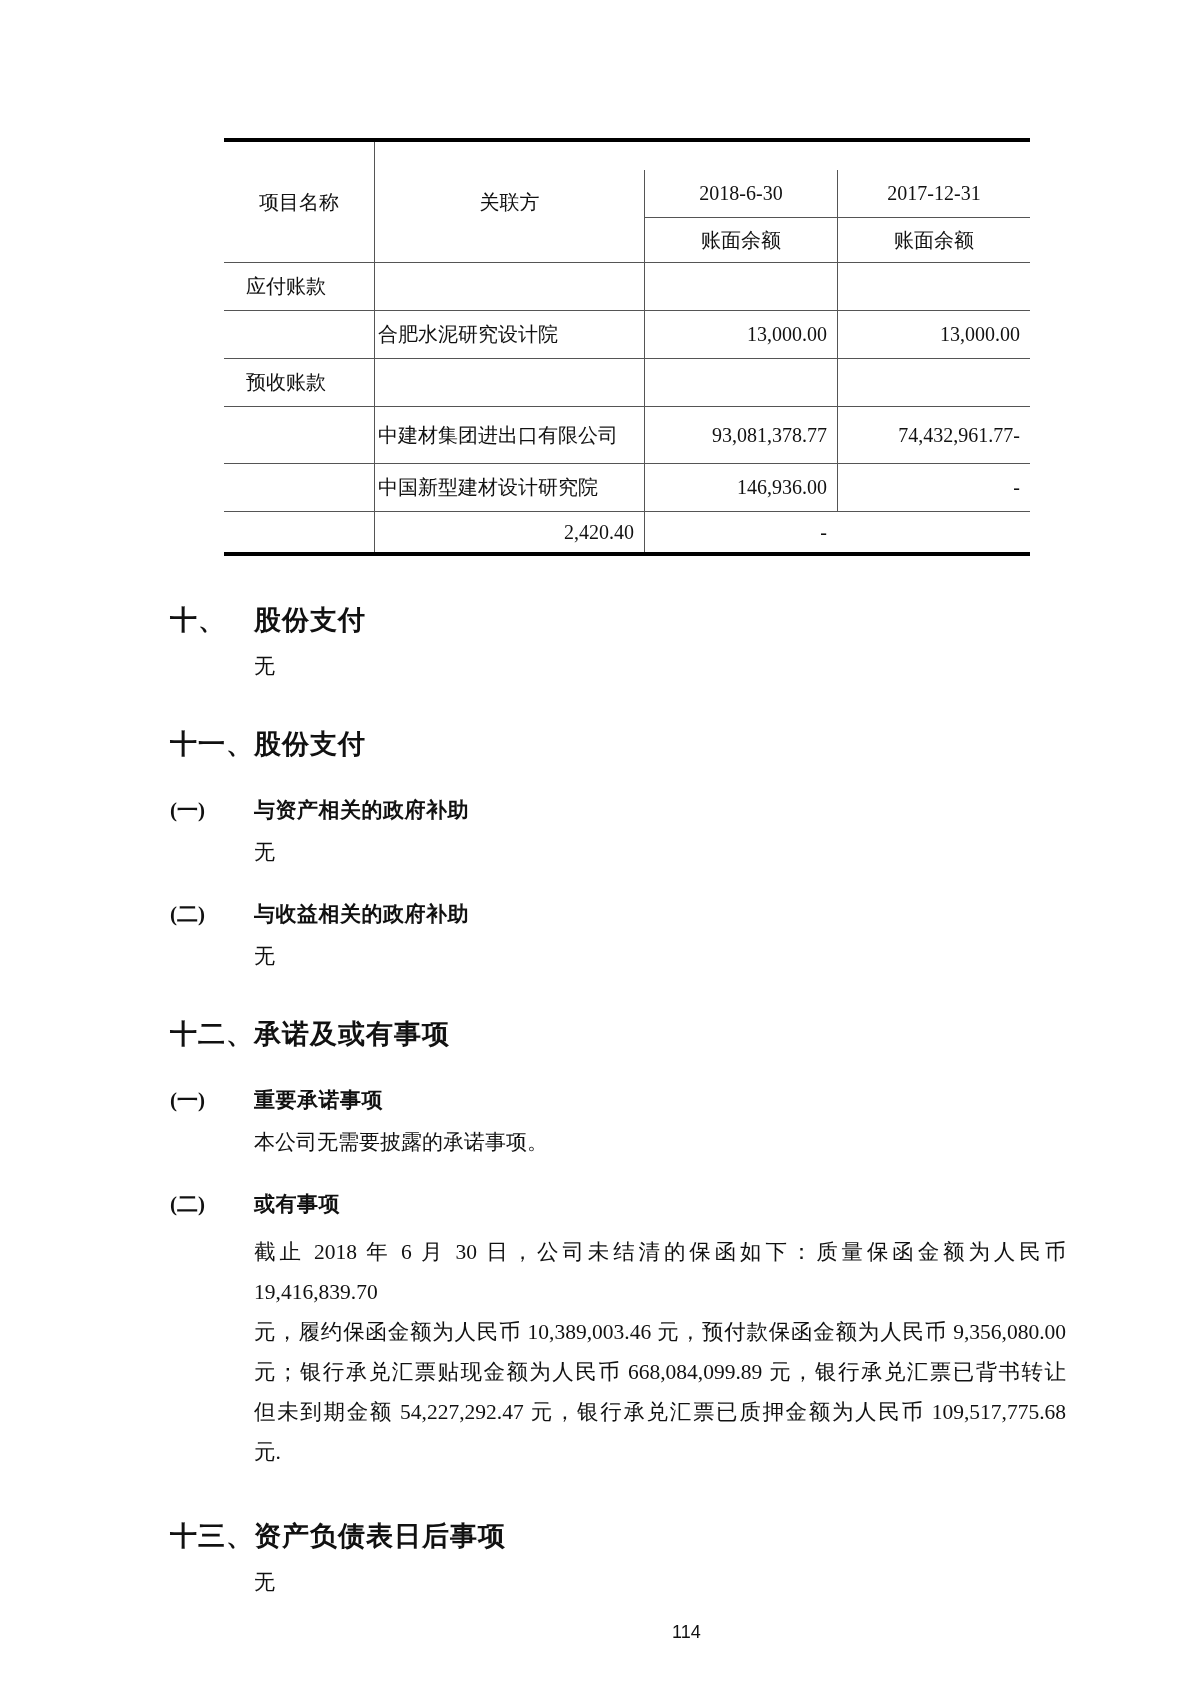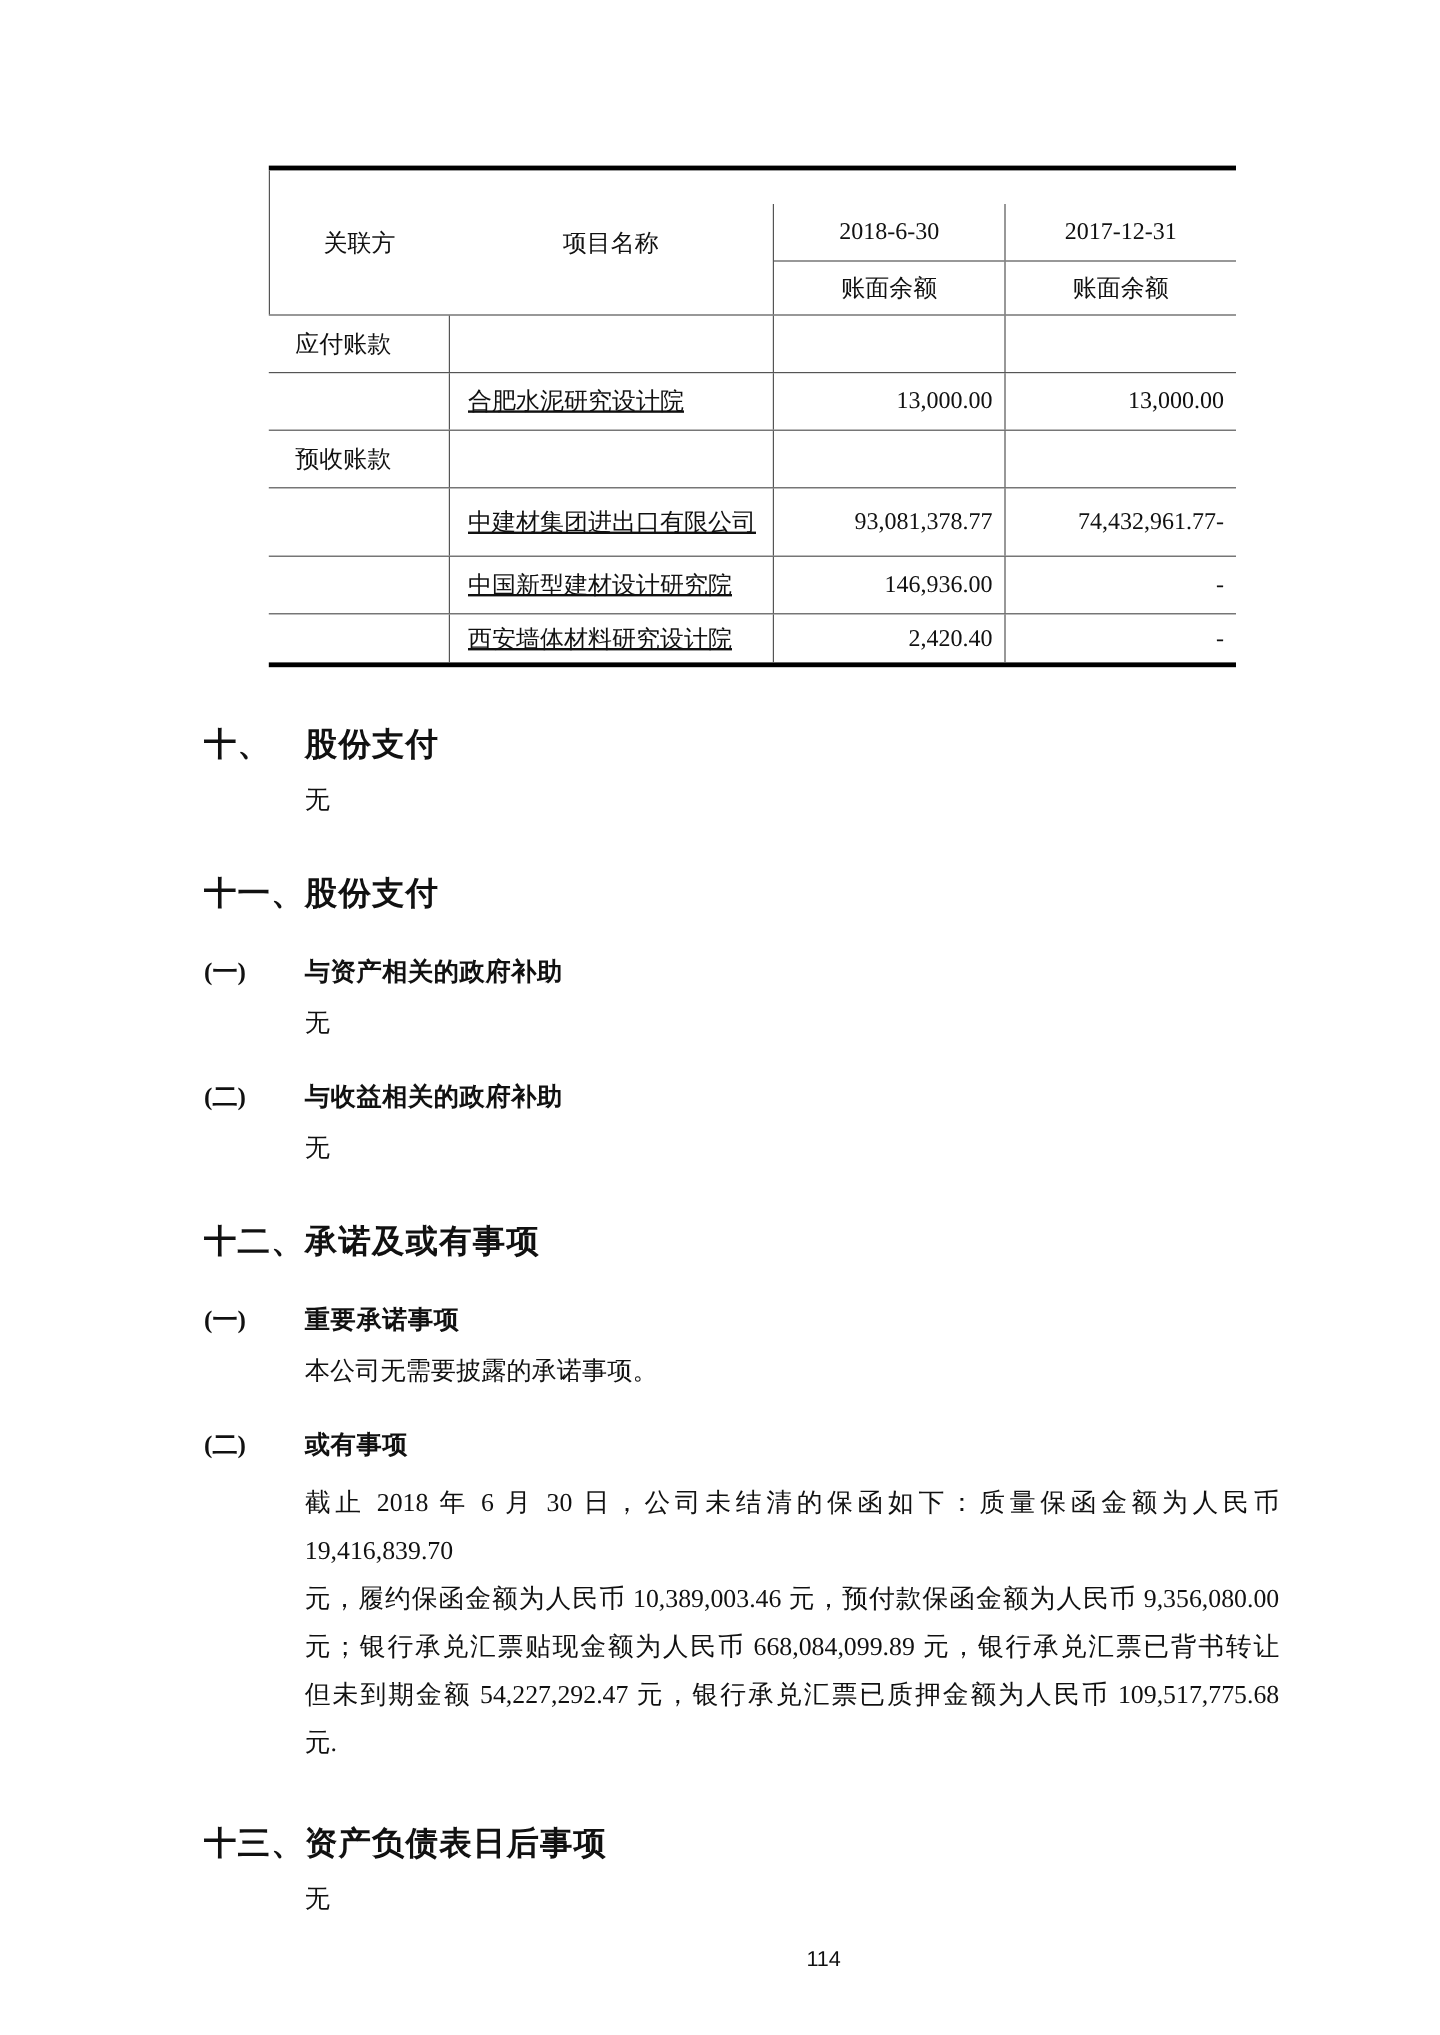--- a/index.html
+++ b/index.html
@@ -23,21 +23,21 @@
   .thead{border-bottom:1px solid var(--line);}
   .hcell{display:flex;align-items:center;justify-content:center;text-align:center;}
   .colgrp{display:flex;flex-direction:column;margin-top:28px;}
   .colgrp .date{height:47px;display:flex;align-items:center;justify-content:center;border-bottom:1px solid var(--line);}
   .colgrp .bal{height:44px;display:flex;align-items:center;justify-content:center;}
   .bl{border-left:1px solid var(--line);}
   .trow{border-bottom:1px solid var(--line);}
   .trow:last-child{border-bottom:none;}
   .tcell{display:flex;align-items:center;min-height:43px;padding:2px 8px;}
   .tcell.item{padding-left:22px;}
-  .tcell.party{padding-left:15px;text-decoration:underline;}
+  .tcell.party{padding-left:3px;}
   .tcell.num{justify-content:flex-end;padding-right:10px;}
   .trow.tall .tcell{min-height:52px;}
   .trow.short .tcell{min-height:36px;}
   
   .sections{padding-left:170px;padding-right:135px;}
   .sec{display:flex;align-items:baseline;}
   .sec .lbl{flex:0 0 84px;}
   .sec.h1{margin-top:46px;font-family:var(--sans);font-weight:bold;font-size:27px;letter-spacing:1px;}
   .sec.h2{margin-top:34px;font-size:21px;font-weight:bold;}
   .sec.h2 .lbl{font-family:var(--serif);}
@@ -51,22 +51,22 @@
   
   .page-number{margin:26px 0 16px 672px;font-size:18px;font-family:var(--sans);}
 </style>
 </head>
 <body>
 
 <div class="page">
 
   <div class="rp-table">
     <div class="thead grid4">
+      <div class="hcell">项目名称</div>
       <div class="hcell bl">关联方</div>
-      <div class="hcell">项目名称</div>
       <div class="colgrp bl">
         <div class="date">2018-6-30</div>
         <div class="bal">账面余额</div>
       </div>
       <div class="colgrp bl">
         <div class="date">2017-12-31</div>
         <div class="bal">账面余额</div>
       </div>
     </div>
     <div id="tbody">
@@ -95,21 +95,20 @@
           <div class="tcell num bl">74,432,961.77-</div>
         </div>
         <div class="trow grid4">
           <div class="tcell item"></div>
           <div class="tcell party bl">中国新型建材设计研究院</div>
           <div class="tcell num bl">146,936.00</div>
           <div class="tcell num bl">-</div>
         </div>
         <div class="trow grid4 short">
           <div class="tcell item"></div>
-          <div class="tcell party bl">西安墙体材料研究设计院</div>
           <div class="tcell num bl">2,420.40</div>
           <div class="tcell num bl">-</div>
         </div>
       </div>
   </div>
 
   <div class="sections" id="sections">
       <div class="sec h1">
         <span class="lbl">十、</span>
         <span class="ttl">股份支付</span>

